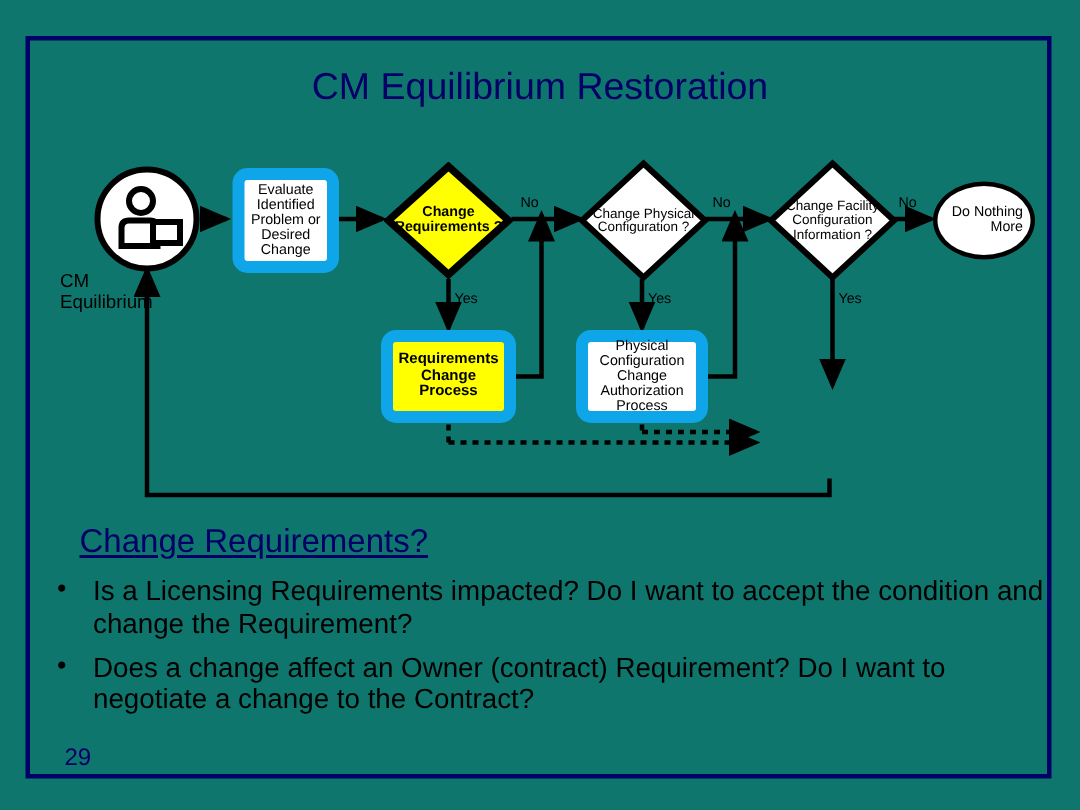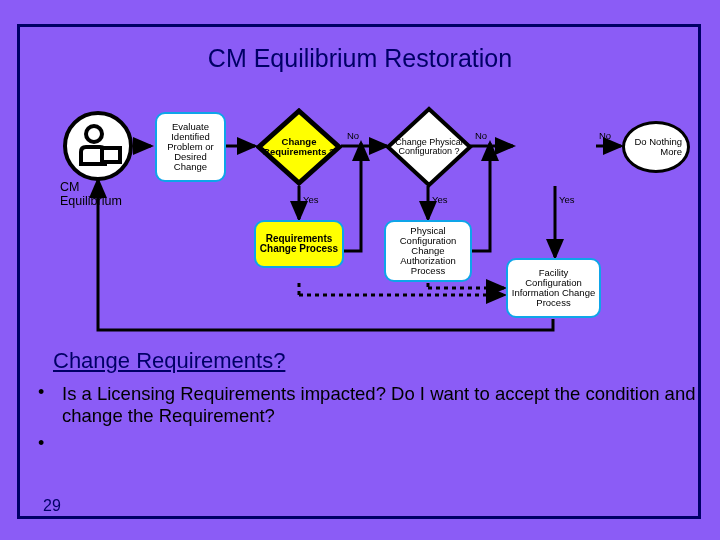--- a/index.html
+++ b/index.html
@@ -7,21 +7,21 @@
     padding: 0;
     background: #ffffff;
   }
   body {
     font-family: "Liberation Sans", sans-serif;
   }
   #slide {
     position: relative;
     width: 720px;
     height: 540px;
-    background: #8b5cf6;
+    background: #0f766e;
     overflow: hidden;
   }
   #slide-border {
     position: absolute;
     left: 17px;
     top: 24px;
     width: 684px;
     height: 495px;
     border: 3px solid #000066;
     box-sizing: border-box;
@@ -50,21 +50,21 @@
     box-sizing: border-box;
     display: flex;
     align-items: center;
     justify-content: center;
     text-align: center;
     color: #000000;
     line-height: 1.04;
     z-index: 5;
   }
   .rbox {
-    border: 2px solid #0ea5e9;
+    border: 8px solid #0ea5e9;
     border-radius: 10px;
     background: #ffffff;
     font-size: 9.5px;
   }
   .rbox.yellow {
     background: #ffff00;
     font-weight: bold;
     font-size: 10px;
   }
   .oval {
@@ -110,21 +110,20 @@
   }
   #actor-label {
     position: absolute;
     left: 40px;
     top: 180px;
     width: 110px;
     font-size: 12.5px;
     color: #000000;
     line-height: 1.12;
     z-index: 6;
-    margin-left: 20px;
   }
   #actor-circle {
     position: absolute;
     left: 62px;
     top: 110px;
     width: 72px;
     height: 72px;
     z-index: 5;
   }
   
@@ -238,44 +237,50 @@
     <div class="diamond-label">Change Physical Configuration ?</div>
   </div>
 
   <div class="diamond-wrap" style="left:256px; top:108px; width:86px; height:78px;">
     <svg width="86" height="78" viewBox="0 0 86 78">
       <polygon points="43,3 83,39 43,75 3,39" fill="#ffff00" stroke="#000000" stroke-width="5"></polygon>
     </svg>
     <div class="diamond-label bold">Change Requirements ?</div>
   </div>
 
+  <div class="diamond-wrap" style="left:511px; top:106px; width:88px; height:82px;">
+    <svg width="88" height="82" viewBox="0 0 88 82">
+      <polygon points="44,3 85,41 44,79 3,41" fill="#ffffff" stroke="#000000" stroke-width="4"></polygon>
+    </svg>
+    <div class="diamond-label">Change Facility Configuration Information ?</div>
+  </div>
 
   <div class="node oval" style="left:622px; top:121px; width:68px; height:52px; padding:2px 5px;text-align:right;">Do Nothing More</div>
 
-  <div class="node rbox yellow" style="left:254px; top:220px; width:90px; height:48px; padding:2px 3px;">Requirements Change Process</div>
+  <div class="node rbox yellow" style="left:254px; top:220px; width:90px; height:62px; padding:2px 3px;">Requirements Change Process</div>
 
   <div class="node rbox" style="left:384px; top:220px; width:88px; height:62px; padding:2px 3px;">Physical Configuration Change Authorization Process</div>
 
-  <div class="node rbox" style="left:506px; top:258px; width:95px; height:60px; padding:2px 3px;">Facility Configuration Information Change Process</div>
 
   <div class="edge-label" style="left:347px; top:130px;">No</div>
   <div class="edge-label" style="left:475px; top:130px;">No</div>
   <div class="edge-label" style="left:599px; top:130px;">No</div>
 
   <div class="edge-label" style="left:303px; top:194px;">Yes</div>
   <div class="edge-label" style="left:432px; top:194px;">Yes</div>
   <div class="edge-label" style="left:559px; top:194px;">Yes</div>
 
   <div id="heading">Change Requirements?</div>
 
   <div id="bullets">
     <div class="bullet">
       <span class="dot">•</span>
       <span>Is a Licensing Requirements impacted? Do I want to accept the condition and change the Requirement?</span>
     </div>
     <div class="bullet">
       <span class="dot">•</span>
+      <span>Does a change affect an Owner (contract) Requirement? Do I want to negotiate a change to the Contract?</span>
     </div>
   </div>
 
   <div id="page-number">29</div>
 
 </div>
 
 </body></html>

